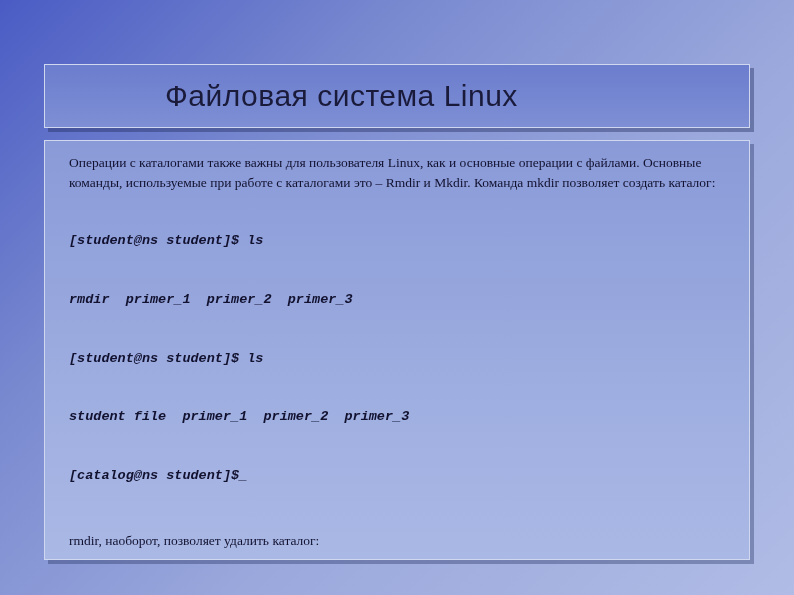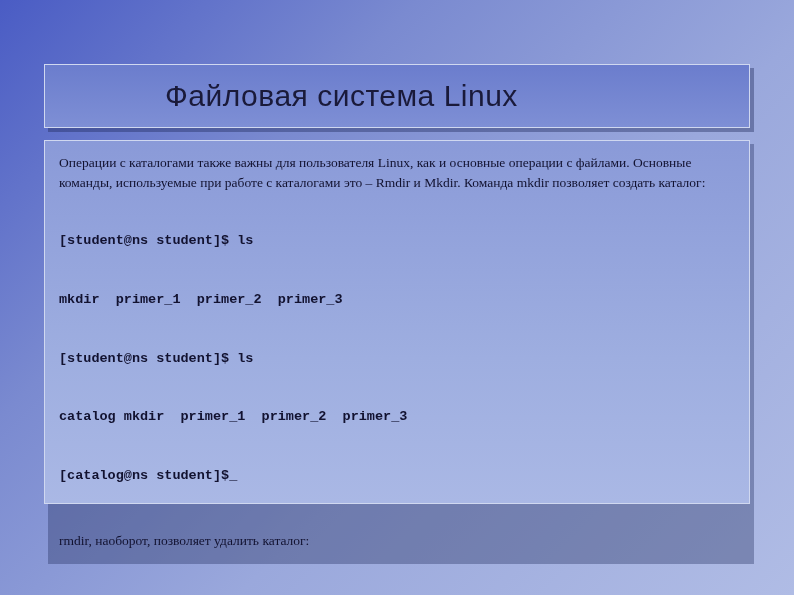--- a/index.html
+++ b/index.html
@@ -53,35 +53,36 @@
     position: absolute;
     top: 4px;
     left: 4px;
     width: 706px;
     height: 420px;
     background: rgba(30,40,90,0.35);
   }
   .body-box {
     position: relative;
     width: 706px;
-    height: 364px;
+    height: 420px;
     border: 1px solid #d0d8f0;
     background: linear-gradient(180deg, #8a9ad8 0%, #9eaee0 60%, #aab8e5 100%);
-    padding: 12px 14px;
+    padding: 12px 24px;
     color: #121230;
     font-size: 13px;
     line-height: 1.45;
   }
   .intro {
     font-family: "Times New Roman", serif;
     font-size: 13.5px;
   }
   .mono {
     font-family: "Courier New", monospace;
     font-weight: bold;
+    font-style: italic;
     font-size: 13.5px;
     white-space: pre;
   }
   .mid {
     font-family: "Times New Roman", serif;
     font-size: 13.5px;
     margin-top: 6px;
   }
 </style>
 </head>
@@ -94,22 +95,22 @@
   </div>
 </div>
 
 <div class="body-wrap">
   <div class="body-shadow"></div>
   <div class="body-box">
     <div class="intro">Операции с каталогами также важны для пользователя Linux, как и основные операции с файлами. Основные команды, используемые при работе с каталогами это – Rmdir и Mkdir. Команда mkdir позволяет создать каталог:</div>
 
     <div class="mono">
       <div>[student@ns student]$ ls</div>
-      <div>mkdir  primer_1  primer_2  primer_3</div>
+      <div>rmdir  primer_1  primer_2  primer_3</div>
       <div>[student@ns student]$ ls</div>
-      <div>catalog mkdir  primer_1  primer_2  primer_3</div>
+      <div>student file  primer_1  primer_2  primer_3</div>
       <div>[catalog@ns student]$_</div>
     </div>
 
     <div class="mid">rmdir, наоборот, позволяет удалить каталог:</div>
 
   </div>
 </div>
 
 </body></html>

